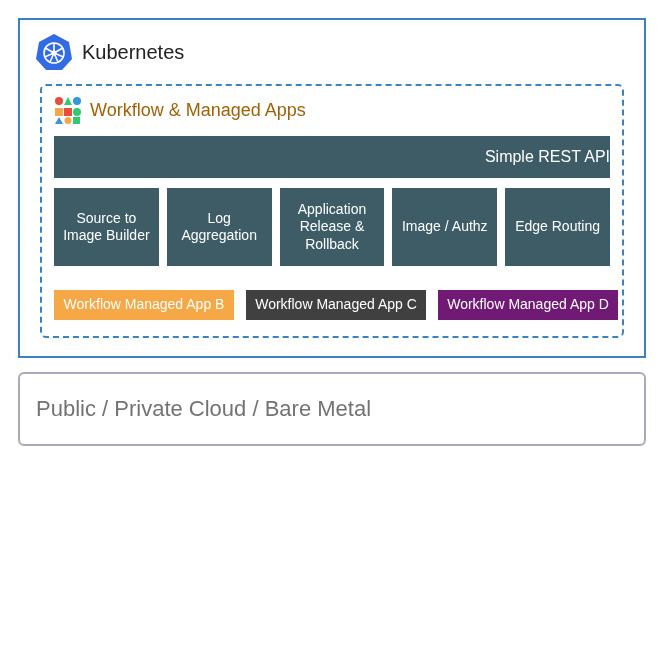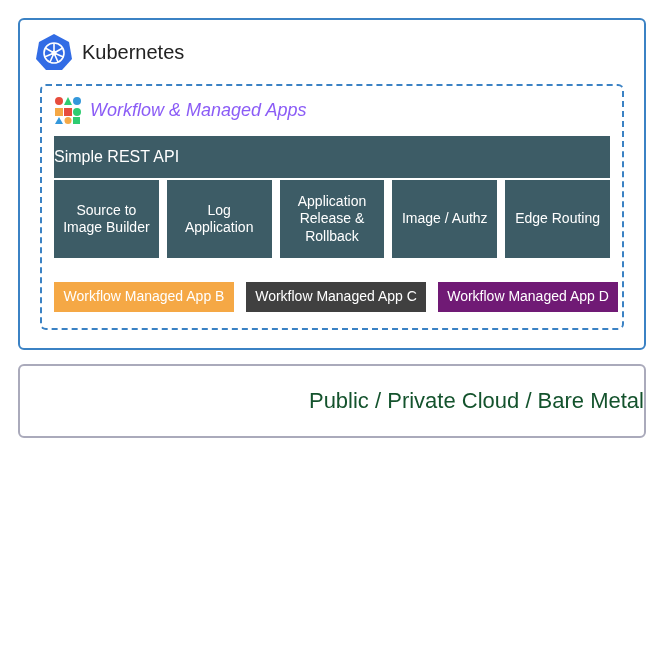--- a/index.html
+++ b/index.html
@@ -4,21 +4,21 @@
 <style>
 * { box-sizing: border-box; margin: 0; padding: 0; }
 body {
   font-family: -apple-system, BlinkMacSystemFont, "Segoe UI", Helvetica, Arial, sans-serif;
   background: #fff;
   padding: 18px;
   width: 665px;
 }
 .k8s-box {
   border: 2px solid #3b82c4;
-  border-radius: 6px;
+  border-radius: 0;
   padding: 12px 14px 18px 14px;
   width: 628px;
 }
 .k8s-title-row {
   display: flex;
   align-items: center;
   gap: 8px;
   margin-bottom: 12px;
 }
 .k8s-icon { width: 40px; height: 40px; }
@@ -31,27 +31,27 @@
   margin-right: 6px;
   position: relative;
 }
 .wf-title-row {
   display: flex;
   align-items: center;
   gap: 8px;
   margin-bottom: 12px;
 }
 .shapes-icon { width: 28px; height: 28px; flex-shrink: 0; }
-.wf-title { font-size: 18px; color: #8b5cf6; font-style: italic; }
+.wf-title { font-size: 18px; color: #a16207; }
 .rest-api {
   background: #3d5c66;
   color: #fff;
-  text-align: left;
+  text-align: right;
   padding: 12px 0;
-  margin-bottom: 2px;
+  margin-bottom: 10px;
   font-size: 16px;
 }
 .components {
   display: grid;
   grid-template-columns: repeat(5, 1fr);
   gap: 8px;
   margin-bottom: 18px;
 }
 .component {
   background: #3d5c66;
@@ -117,25 +117,25 @@
   z-index: 1;
   width: 230px;
 }
 .wl-a { border-color: #5fc4e8; }
 .wl-b { border-color: #f5a845; }
 .wl-c { border-color: #52d9a0; }
 .wl-d { border-color: #5b6ee1; }
 .cloud-box {
   border: 2px solid #aab;
   border-radius: 6px;
-  text-align: right;
-  padding: 22px 0;
+  text-align: left;
+  padding: 22px 16px;
   margin-top: 14px;
   font-size: 22px;
-  color: #14532d;
+  color: #737373;
   width: 628px;
 }
 </style>
 </head>
 <body>
 
 <div class="k8s-box">
   <div class="k8s-title-row">
     <svg class="k8s-icon" viewBox="0 0 40 40">
       <polygon points="20,2 35,10 38,27 28,38 12,38 2,27 5,10" fill="#326ce5"></polygon>
@@ -167,21 +167,21 @@
         <circle cx="14" cy="24.5" r="3.5" fill="#f5a845"></circle>
         <rect x="19" y="21" width="7" height="7" fill="#2ecc71"></rect>
       </svg>
       <span class="wf-title">Workflow &amp; Managed Apps</span>
     </div>
 
     <div class="rest-api">Simple REST API</div>
 
     <div class="components">
       <div class="component">Source to Image Builder</div>
-      <div class="component">Log Application</div>
+      <div class="component">Log Aggregation</div>
       <div class="component">Application Release &amp; Rollback</div>
       <div class="component">Image / Authz</div>
       <div class="component">Edge Routing</div>
     </div>
 
     <div class="lower">
       <div class="apps-col">
         <div class="app-pill app-b">Workflow Managed App B</div>
         <div class="app-pill app-c">Workflow Managed App C</div>
         <div class="app-pill app-d">Workflow Managed App D</div>

